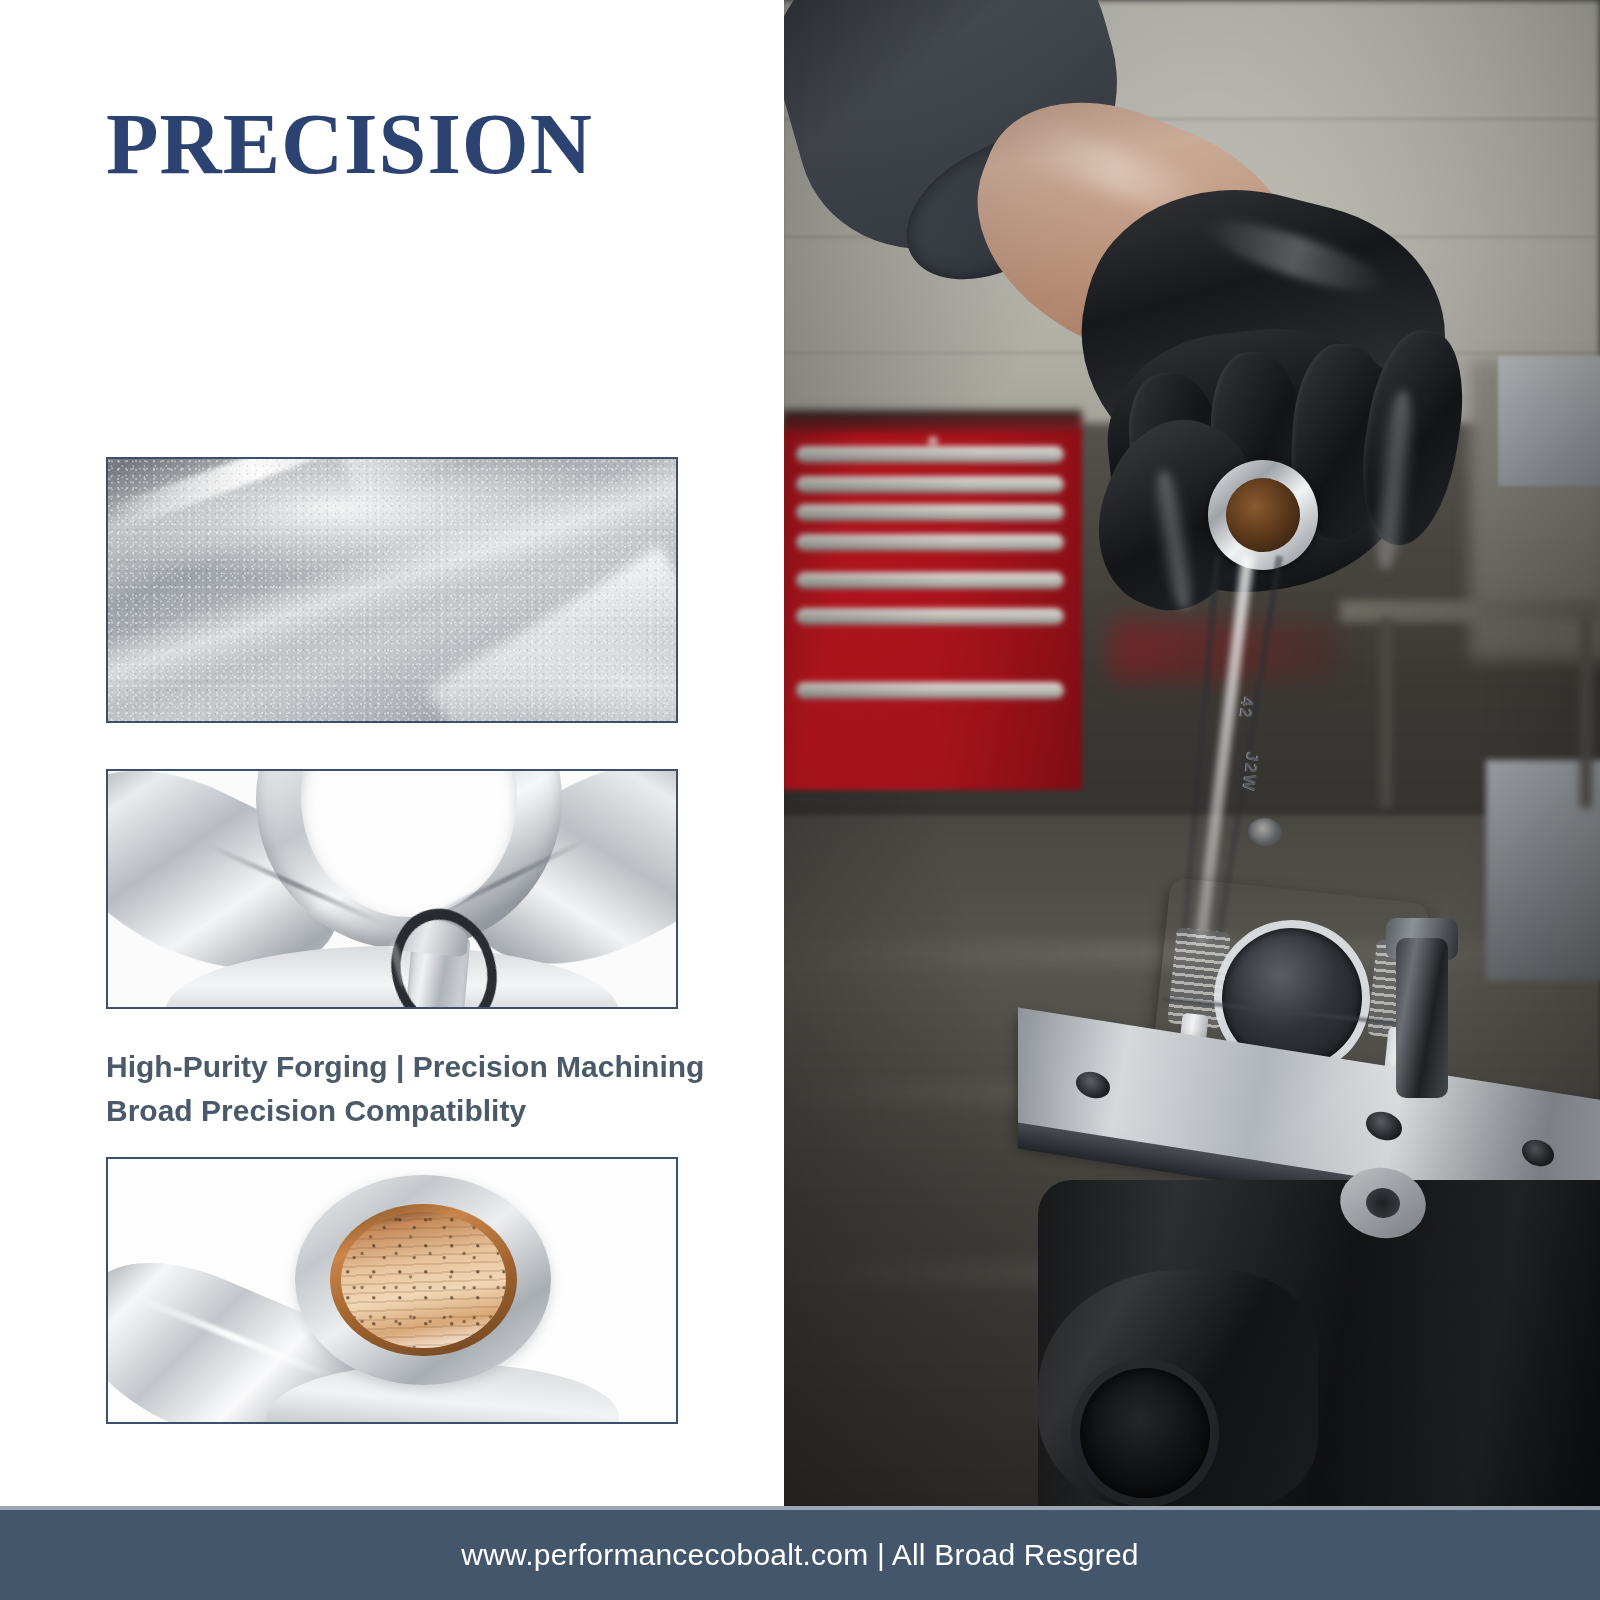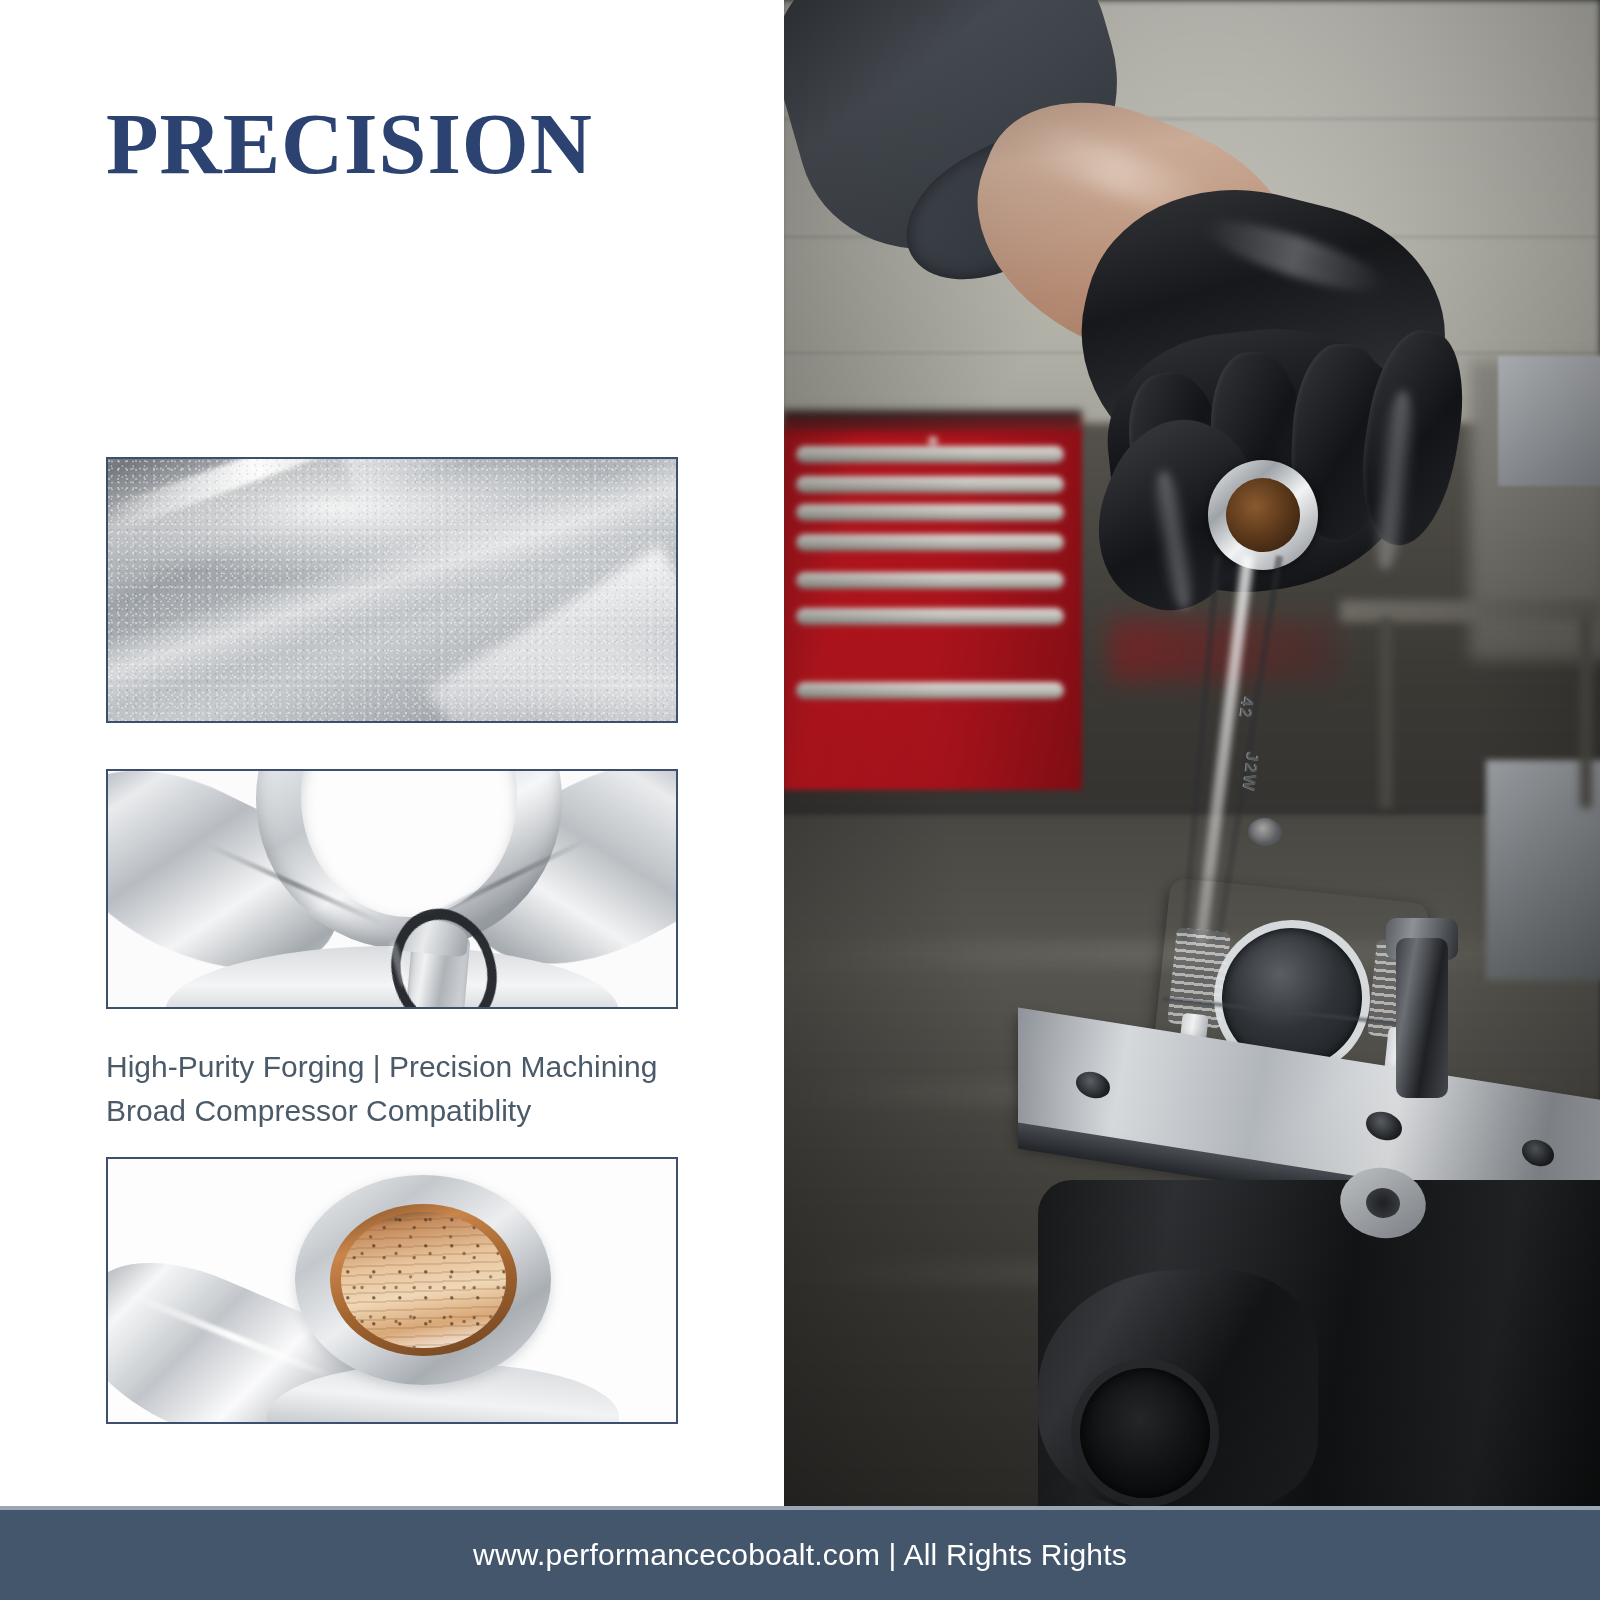--- a/index.html
+++ b/index.html
@@ -231,21 +231,21 @@
 
   
   #feature-text {
     position: absolute;
     left: 106px;
     top: 1045px;
     width: 600px;
     color: #4B5A69;
     font-size: 30px;
     line-height: 1.46;
-    font-weight: normal;
+    font-weight: bold;
   }
   #feature-text .ft-line { display: block; white-space: nowrap; }
 
   
   #photo {
     position: absolute;
     left: 780px;
     top: 0;
     width: 820px;
     height: 1510px;
@@ -704,21 +704,21 @@
         <div class="be-rib-2"></div>
         <div class="be-bottom"></div>
         <div class="be-bolt"></div>
         <div class="be-bolt-head"></div>
         <div class="be-oring"></div>
       </div>
     </div>
 
     <div id="feature-text">
       <span class="ft-line">High-Purity Forging | Precision Machining</span>
-      <span class="ft-line">Broad Compressor Compatiblity</span>
+      <span class="ft-line">Broad Precision Compatiblity</span>
     </div>
 
     <div class="panel" id="panel-3">
       <div class="panel-inner smallend">
         <div class="se-shank"></div>
         <div class="se-lower"></div>
         <div class="se-eye"></div>
         <div class="se-bronze-rim"></div>
         <div class="se-bore">
           <div class="se-bore-rings"></div>
@@ -727,16 +727,16 @@
         <div class="se-shank-hl"></div>
       </div>
     </div>
 
   </div>
 
   <div id="seam"></div>
 
   <div id="footer-rule"></div>
   <div id="footer">
-    <div id="footer-text">www.performancecoboalt.com | All Rights Rights</div>
+    <div id="footer-text">www.performancecoboalt.com | All Broad Resgred</div>
   </div>
 
 </div>
 
 </body></html>

